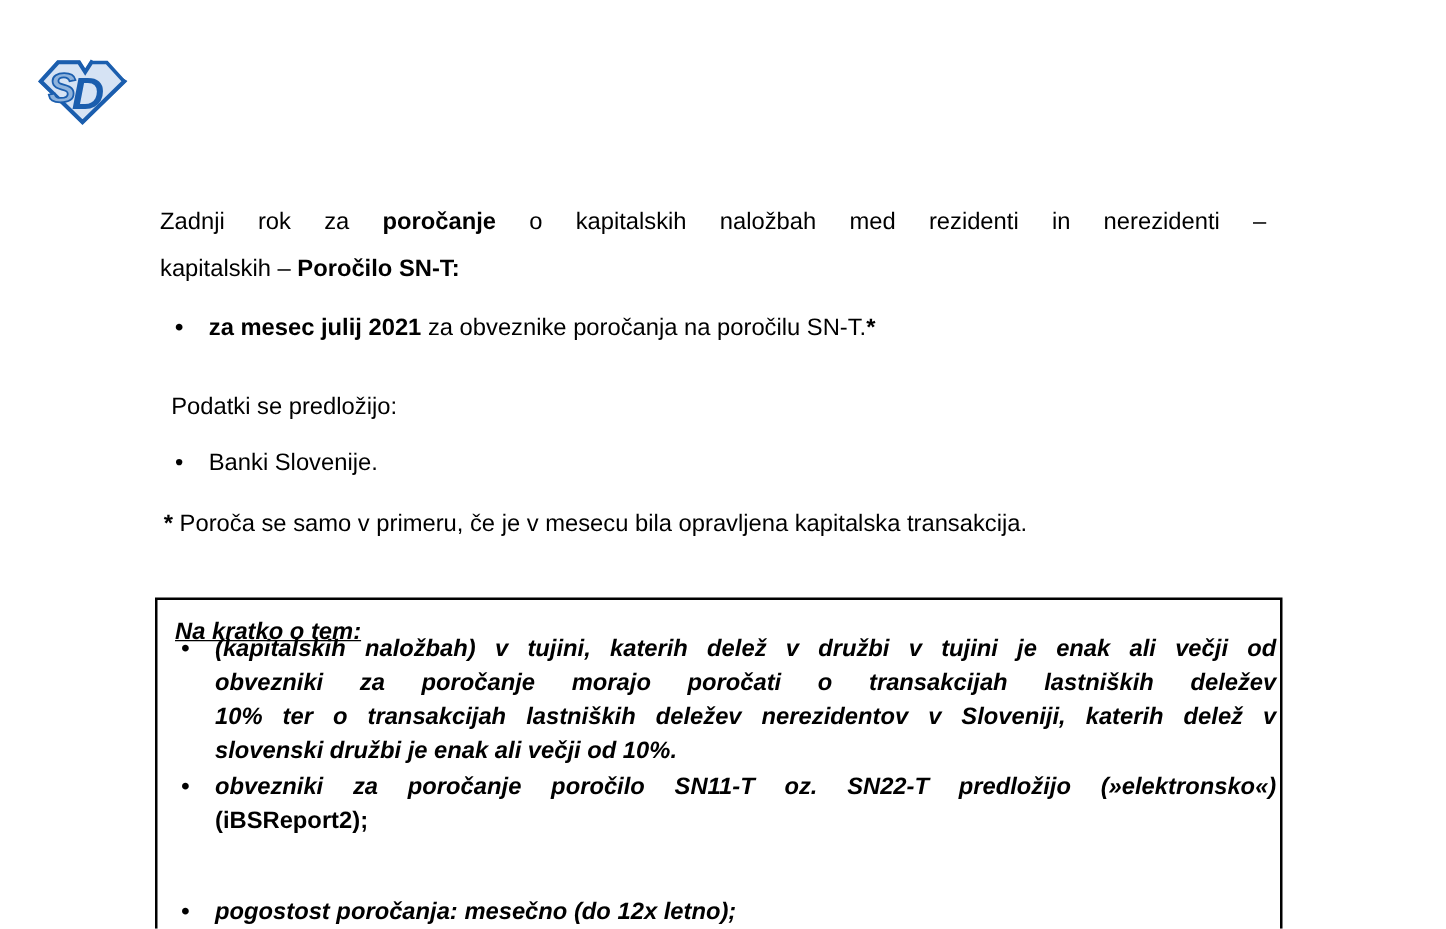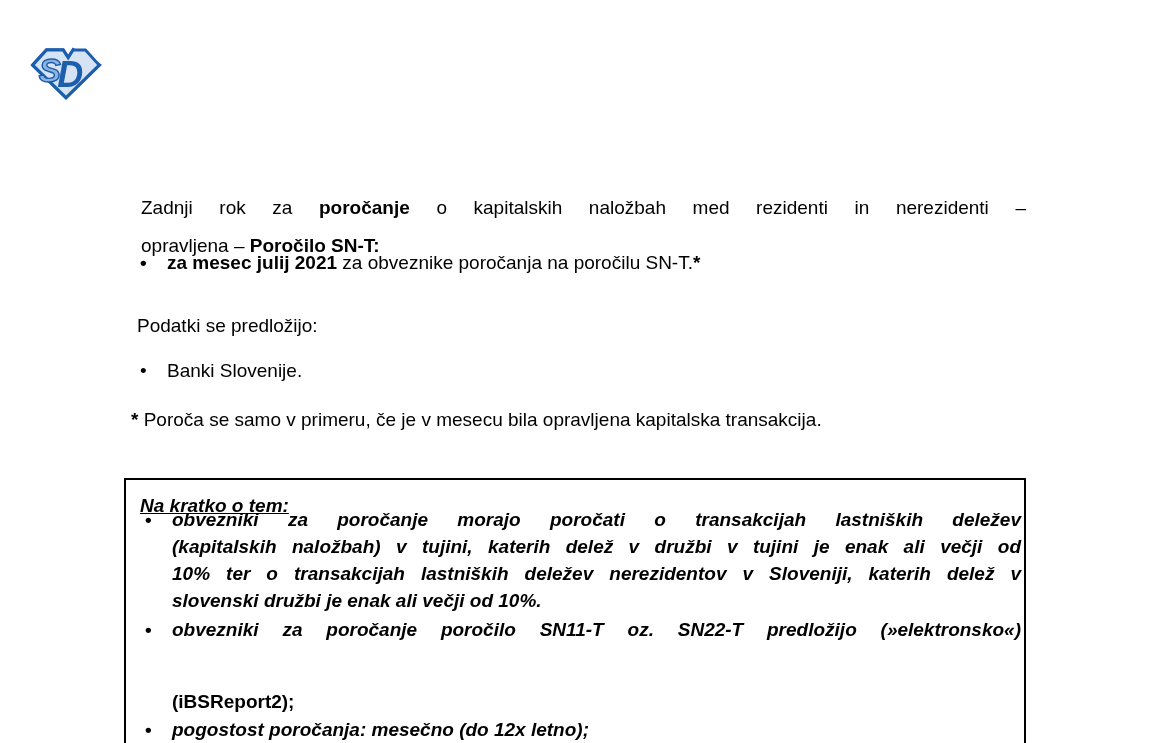--- a/index.html
+++ b/index.html
@@ -10,21 +10,21 @@
     background: #ffffff;
     overflow: hidden;
     font-family: "Liberation Sans", "DejaVu Sans", sans-serif;
     font-size: 19px;
     color: #000000;
   }
   .abs { position: absolute; }
   .b { font-weight: bold; }
   
   .jline { text-align: justify; text-align-last: justify; }
-  .heading-line { left: 141px; width: 885px; line-height: 38px; margin-top: 30px; }
+  .heading-line { left: 128px; width: 885px; line-height: 38px; }
   .para { line-height: 27px; }
   .bullet-row { display: flex; line-height: 27px; }
   .dot { flex: 0 0 27px; padding-left: 3px; }
   .info-box {
     left: 124px; top: 478px;
     width: 902px; height: 300px;
     border: 2px solid #000000;
     box-sizing: border-box;
   }
   .box-title {
@@ -35,42 +35,42 @@
     margin-top: 14px;
   }
   .box-bullet {
     left: 145px; width: 876px;
     display: flex;
     font-weight: bold; font-style: italic;
     line-height: 27px;
   }
   .box-bullet .dot { flex: 0 0 27px; padding-left: 0; font-style: normal; }
   .box-bullet .lines { flex: 1 1 auto; }
-  .upright { font-style: normal; margin-top: 45px; }
+  .upright { font-style: normal; }
 </style>
 </head>
 <body>
 
 <div class="page">
 
   <div class="abs" style="left:30px; top:44px; width:72px; height:58px;">
     <svg width="72" height="58" viewBox="0 0 100 80">
       <polygon points="4,29 23,8 46,8 53,19 60,8 96,29 96,29 50,74" fill="#d6e3f4" stroke="#1b5eae" stroke-width="5" stroke-linejoin="miter"></polygon>
       <polygon points="4,29 23,8 46,8 53,19 60,8 77,8 96,29 50,74" fill="#d6e3f4" stroke="#1b5eae" stroke-width="4" stroke-linejoin="miter"></polygon>
       <text x="12" y="52" font-size="46" font-weight="bold" font-style="italic" fill="#8fb3dc" stroke="#1b5eae" stroke-width="2" font-family="Liberation Sans, DejaVu Sans, sans-serif">S</text>
       <text x="38" y="60" font-size="50" font-weight="bold" font-style="italic" fill="#1b5eae" font-family="Liberation Sans, DejaVu Sans, sans-serif">D</text>
     </svg>
   </div>
 
   <div class="abs heading-line jline" style="top:159px;">
     <span>Zadnji rok za </span><span class="b">poročanje</span><span> o kapitalskih naložbah med rezidenti in nerezidenti –</span>
   </div>
 
   <div class="abs heading-line" style="top:197px;">
-    <span>opravljena – </span><span class="b">Poročilo SN-T:</span>
+    <span>kapitalskih – </span><span class="b">Poročilo SN-T:</span>
   </div>
 
   <div class="abs bullet-row" style="left:137px; top:249px; width:885px;">
     <span class="dot b">•</span>
     <span>
       <span class="b">za mesec julij 2021</span><span> za obveznike poročanja na poročilu SN-T.</span><span class="b">*</span>
     </span>
   </div>
 
   <div class="abs para" style="left:137px; top:312px;">Podatki se predložijo:</div>
@@ -84,22 +84,22 @@
     <span class="b">*</span><span> Poroča se samo v primeru, če je v mesecu bila opravljena kapitalska transakcija.</span>
   </div>
 
   <div class="abs info-box"></div>
 
   <div class="abs box-title">Na kratko o tem:</div>
 
   <div class="abs box-bullet" style="top:506px;">
     <span class="dot">•</span>
     <div class="lines">
+      <div class="jline">(kapitalskih naložbah) v tujini, katerih delež v družbi v tujini je enak ali večji od</div>
       <div class="jline">obvezniki za poročanje morajo poročati o transakcijah lastniških deležev</div>
-      <div class="jline">(kapitalskih naložbah) v tujini, katerih delež v družbi v tujini je enak ali večji od</div>
       <div class="jline">10% ter o transakcijah lastniških deležev nerezidentov v Sloveniji, katerih delež v</div>
       <div>slovenski družbi je enak ali večji od 10%.</div>
     </div>
   </div>
 
   <div class="abs box-bullet" style="top:616px;">
     <span class="dot">•</span>
     <div class="lines">
       <div class="jline">obvezniki za poročanje poročilo SN11-T oz. SN22-T predložijo (»elektronsko«)</div>
       <div class="upright">(iBSReport2);</div>

